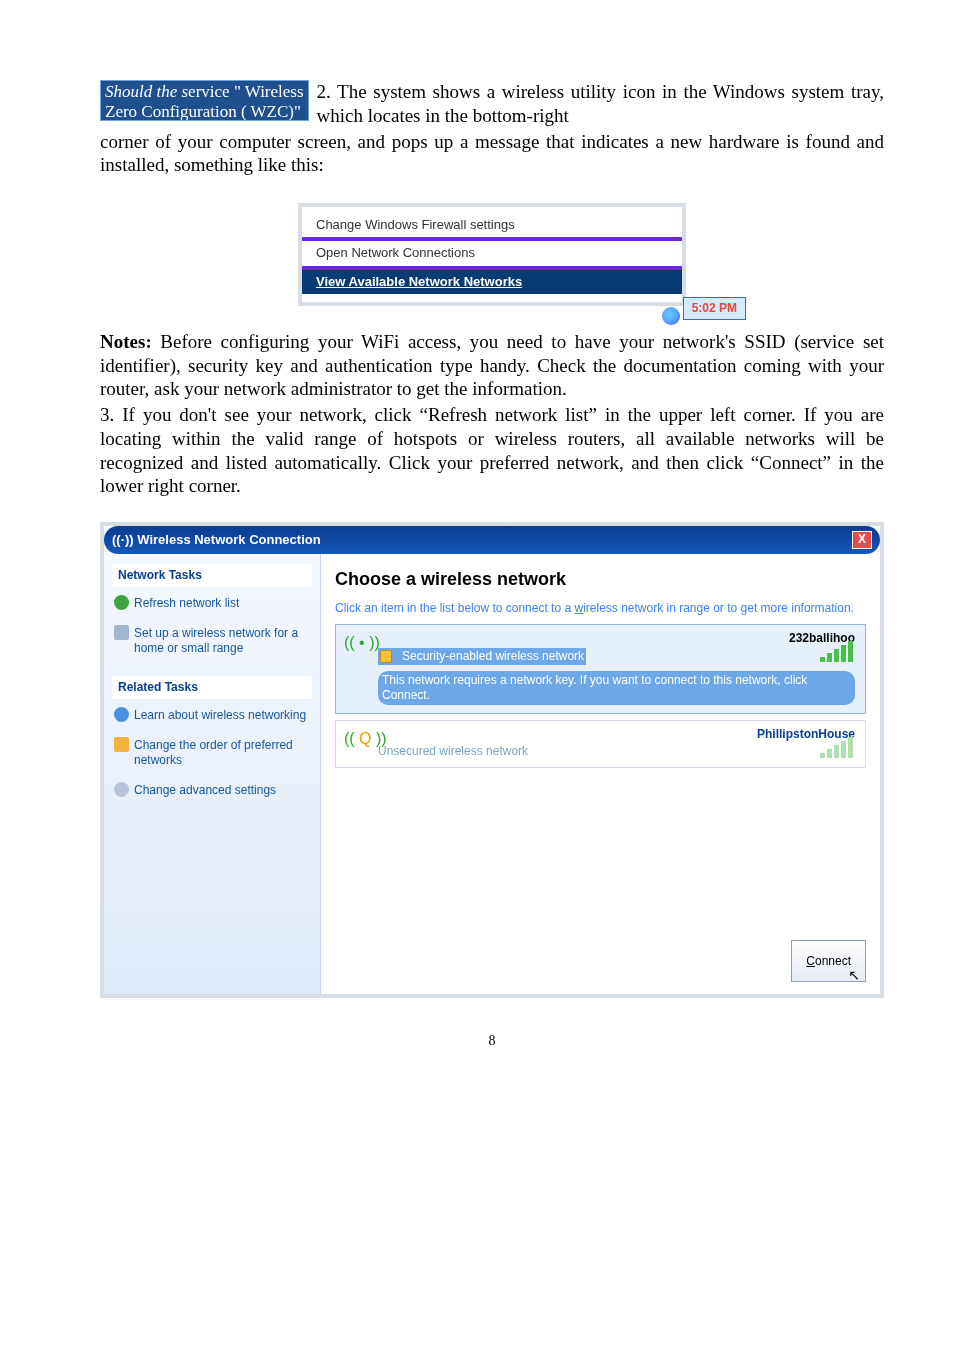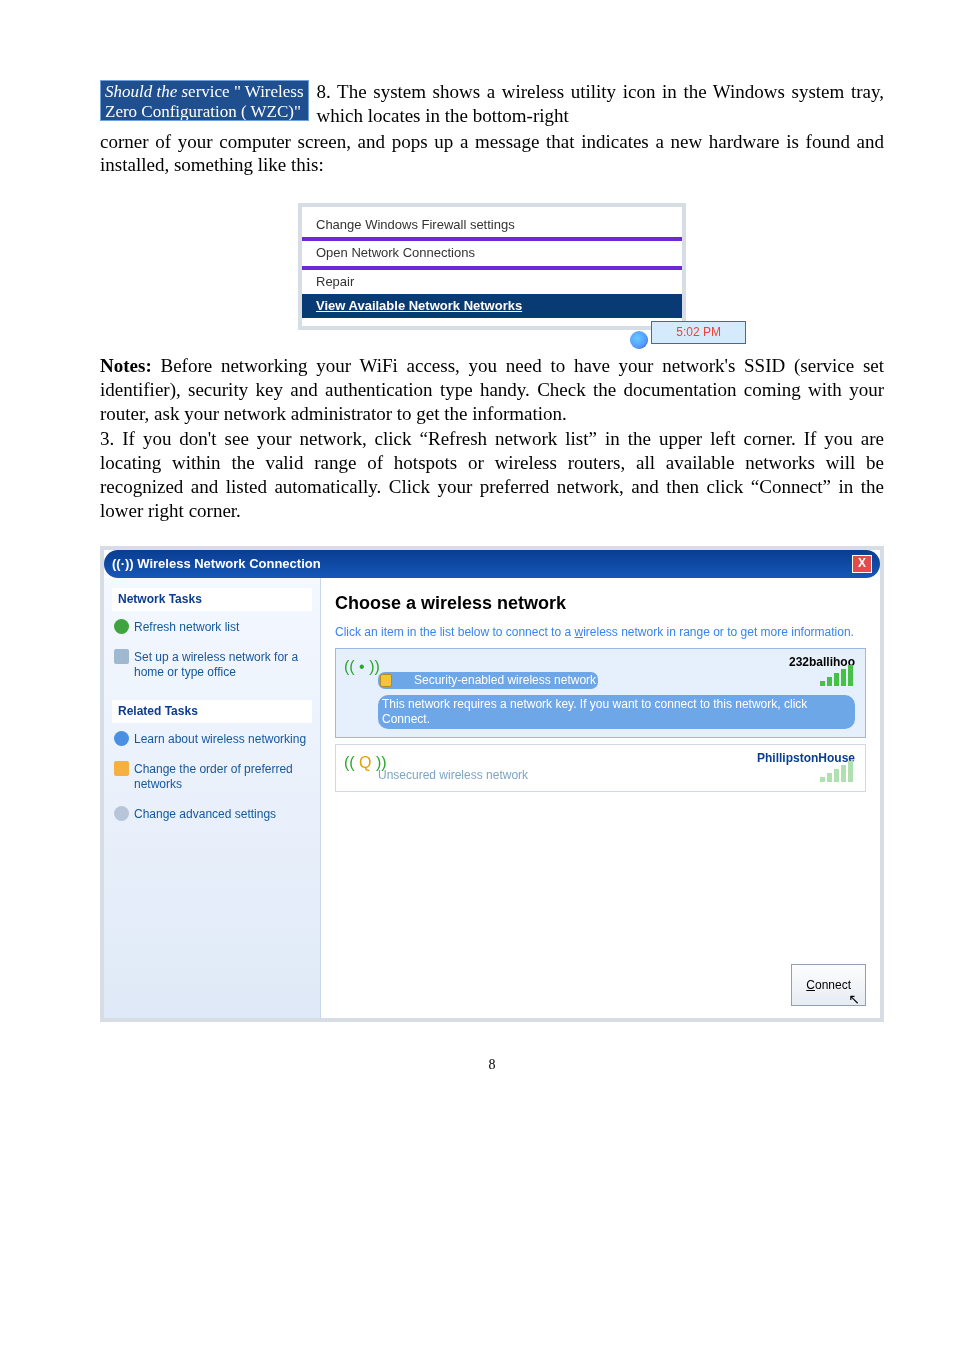--- a/index.html
+++ b/index.html
@@ -58,26 +58,27 @@
     color: #fff;
     font-weight: bold;
     text-decoration: underline;
   }
   .tray {
     position: absolute;
     right: -64px;
     bottom: -18px;
     background: #d6eafd;
     border: 1px solid #3a6ea5;
-    padding: 3px 24px;
+    padding: 3px 8px;
     color: #e43;
     font-size: 12px;
     display: flex;
     align-items: center;
     gap: 6px;
+    font-weight: bold;
   }
   .tray-icon-blob {
     width: 18px; height: 18px;
     background: radial-gradient(circle at 40% 40%, #6cf 0%, #59f 60%, #227 100%);
     border-radius: 50%;
     position: absolute;
     left: -22px;
     bottom: -6px;
   }
 
@@ -170,21 +171,21 @@
     background: #e6f0fc;
     border: 1px solid #9ab8e6;
   }
   .radio-icon {
     position: absolute; left: 8px; top: 8px;
     color: #2aa82a;
     font-size: 16px;
   }
   .net-name { font-weight: bold; color: #0a3d91; margin-bottom: 2px; text-align: right; }
   .net-item.sel .net-name { color: #000; }
-  .net-item.sel .sec-row { color: #fff; background: #6ea7e8; padding: 1px 2px; display: inline-flex; gap: 22px; align-items: center; border-radius: 7px; }
+  .net-item.sel .sec-row { color: #fff; background: #6ea7e8; padding: 1px 2px; display: inline-flex; gap: 10px; align-items: center; }
   .sec-row { color: #6ea7e8; display: inline-flex; gap: 6px; align-items: center; font-size: 12px; }
   .lock { width: 10px; height: 11px; background: #f7c33b; border: 1px solid #b98820; display: inline-block; border-radius: 2px; }
   .sel-hint { color: #fff; background: #6ea7e8; padding: 2px 4px; margin-top: 4px; border-radius: 10px; }
 
   .bars {
     position: absolute; right: 12px; top: 16px;
     display: flex; align-items: flex-end; gap: 2px;
   }
   .bars span { width: 5px; background: #48c048; display: inline-block; }
   .bars.off span { background: #b0e0b0; }
@@ -214,67 +215,64 @@
 </head>
 <body>
 
 <div class="page">
 
   <div>
     <span class="callout">
       <span>Should the s</span><span class="reg">ervice " Wireless</span><br>
       <span class="reg" style="color:#fff">Zero Configuration ( WZC)"</span>
     </span>
-    <p>8.  The  system  shows  a  wireless  utility  icon  in  the Windows system tray, which locates in the bottom-right</p>
+    <p>2.  The  system  shows  a  wireless  utility  icon  in  the Windows system tray, which locates in the bottom-right</p>
   </div>
   <p style="clear:none">corner of your computer screen, and pops up a message that indicates a new hardware is found and installed, something like this:</p>
   <div style="clear:both"></div>
 
   <div class="menu-shot-wrap">
     <div class="menu-shot">
       <div class="menu-item">
         <span>Change Windows Firewall settings</span>
       </div>
       <div class="menu-item">
         <span>Open Network Connections</span>
       </div>
-      <div class="menu-item nob">
-        <span>Repair</span>
-      </div>
       <div class="menu-item sel nob">
         <span>View Available Network Networks</span>
       </div>
       <div class="tray">
         <span class="tray-icon-blob"></span>
         <span>5:02 PM</span>
       </div>
     </div>
   </div>
 
   <p>
-    <b>Notes:</b><span> Before networking your WiFi access, you need to have your network's SSID (service set identifier), security key and authentication type handy. Check the documentation coming with your router, ask your network administrator to get the information.</span>
+    <b>Notes:</b><span> Before configuring your WiFi access, you need to have your network's SSID (service set identifier), security key and authentication type handy. Check the documentation coming with your router, ask your network administrator to get the information.</span>
   </p>
   <p>3. If you don't see your network, click “Refresh network list” in the upper left corner. If you are locating within the valid range of hotspots or wireless routers, all available networks will be recognized and listed automatically. Click your preferred network, and then click “Connect” in the lower right corner.</p>
 
   <div class="wnc-shot-wrap">
     <div class="wnc">
       <div class="wnc-title">
         <span>((·)) Wireless Network Connection</span>
         <span class="wnc-close">X</span>
       </div>
       <div class="wnc-body">
         <div class="wnc-side">
           <div class="side-head">Network Tasks</div>
           <div class="side-link">
             <span class="side-icon ic-green"></span>
             <span>Refresh network list</span>
           </div>
           <div class="side-link">
             <span class="side-icon ic-ant"></span>
-            <span>Set up a wireless network for a home or type office</span>
+            <span>Set up a wireless network for a home or small range</span>
           </div>
           <div style="height:10px"></div>
           <div class="side-head">Related Tasks</div>
           <div class="side-link">
             <span class="side-icon ic-info"></span>
             <span>Learn about wireless networking</span>
           </div>
           <div class="side-link">
             <span class="side-icon ic-star"></span>
             <span>Change the order of preferred networks</span>

